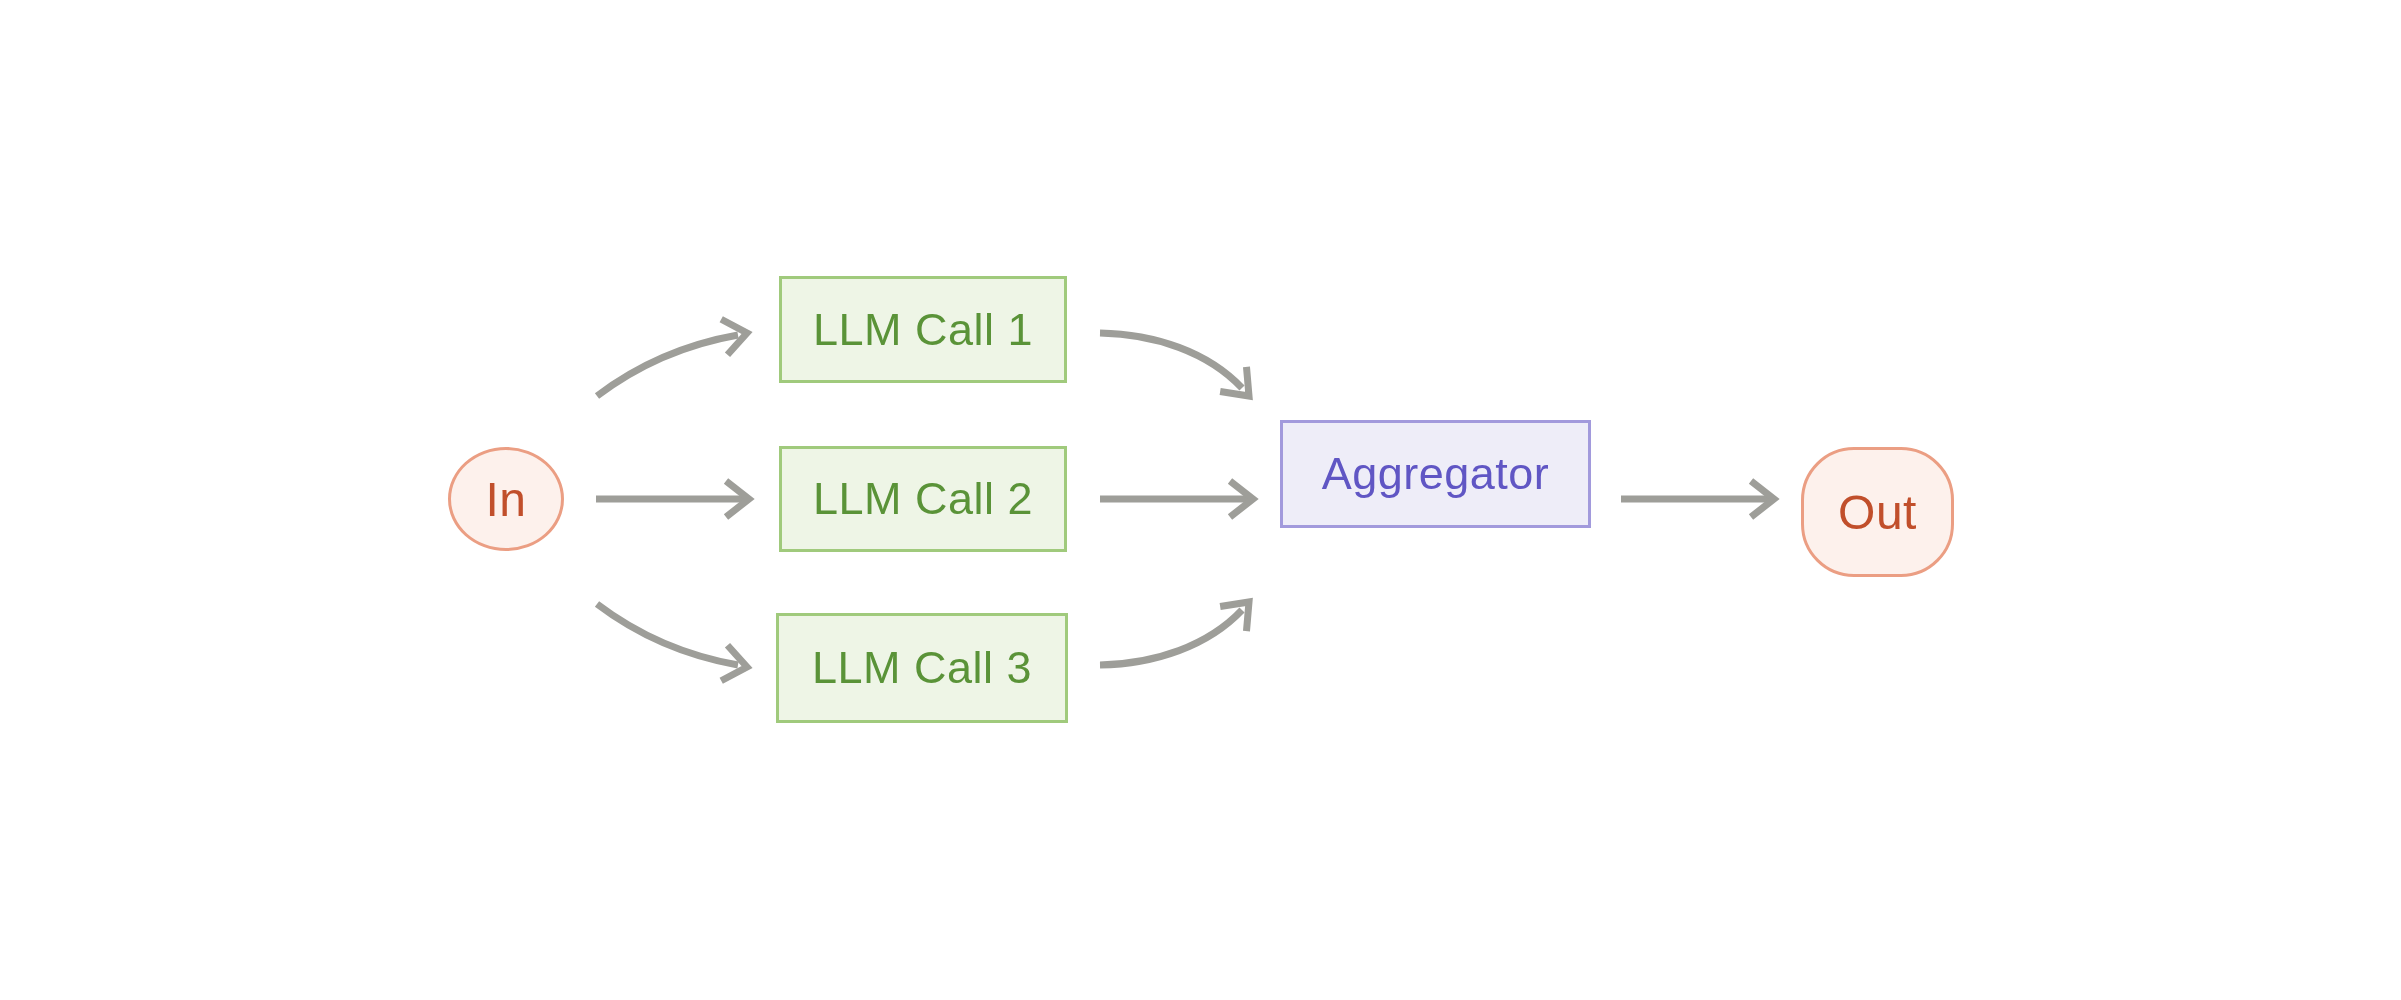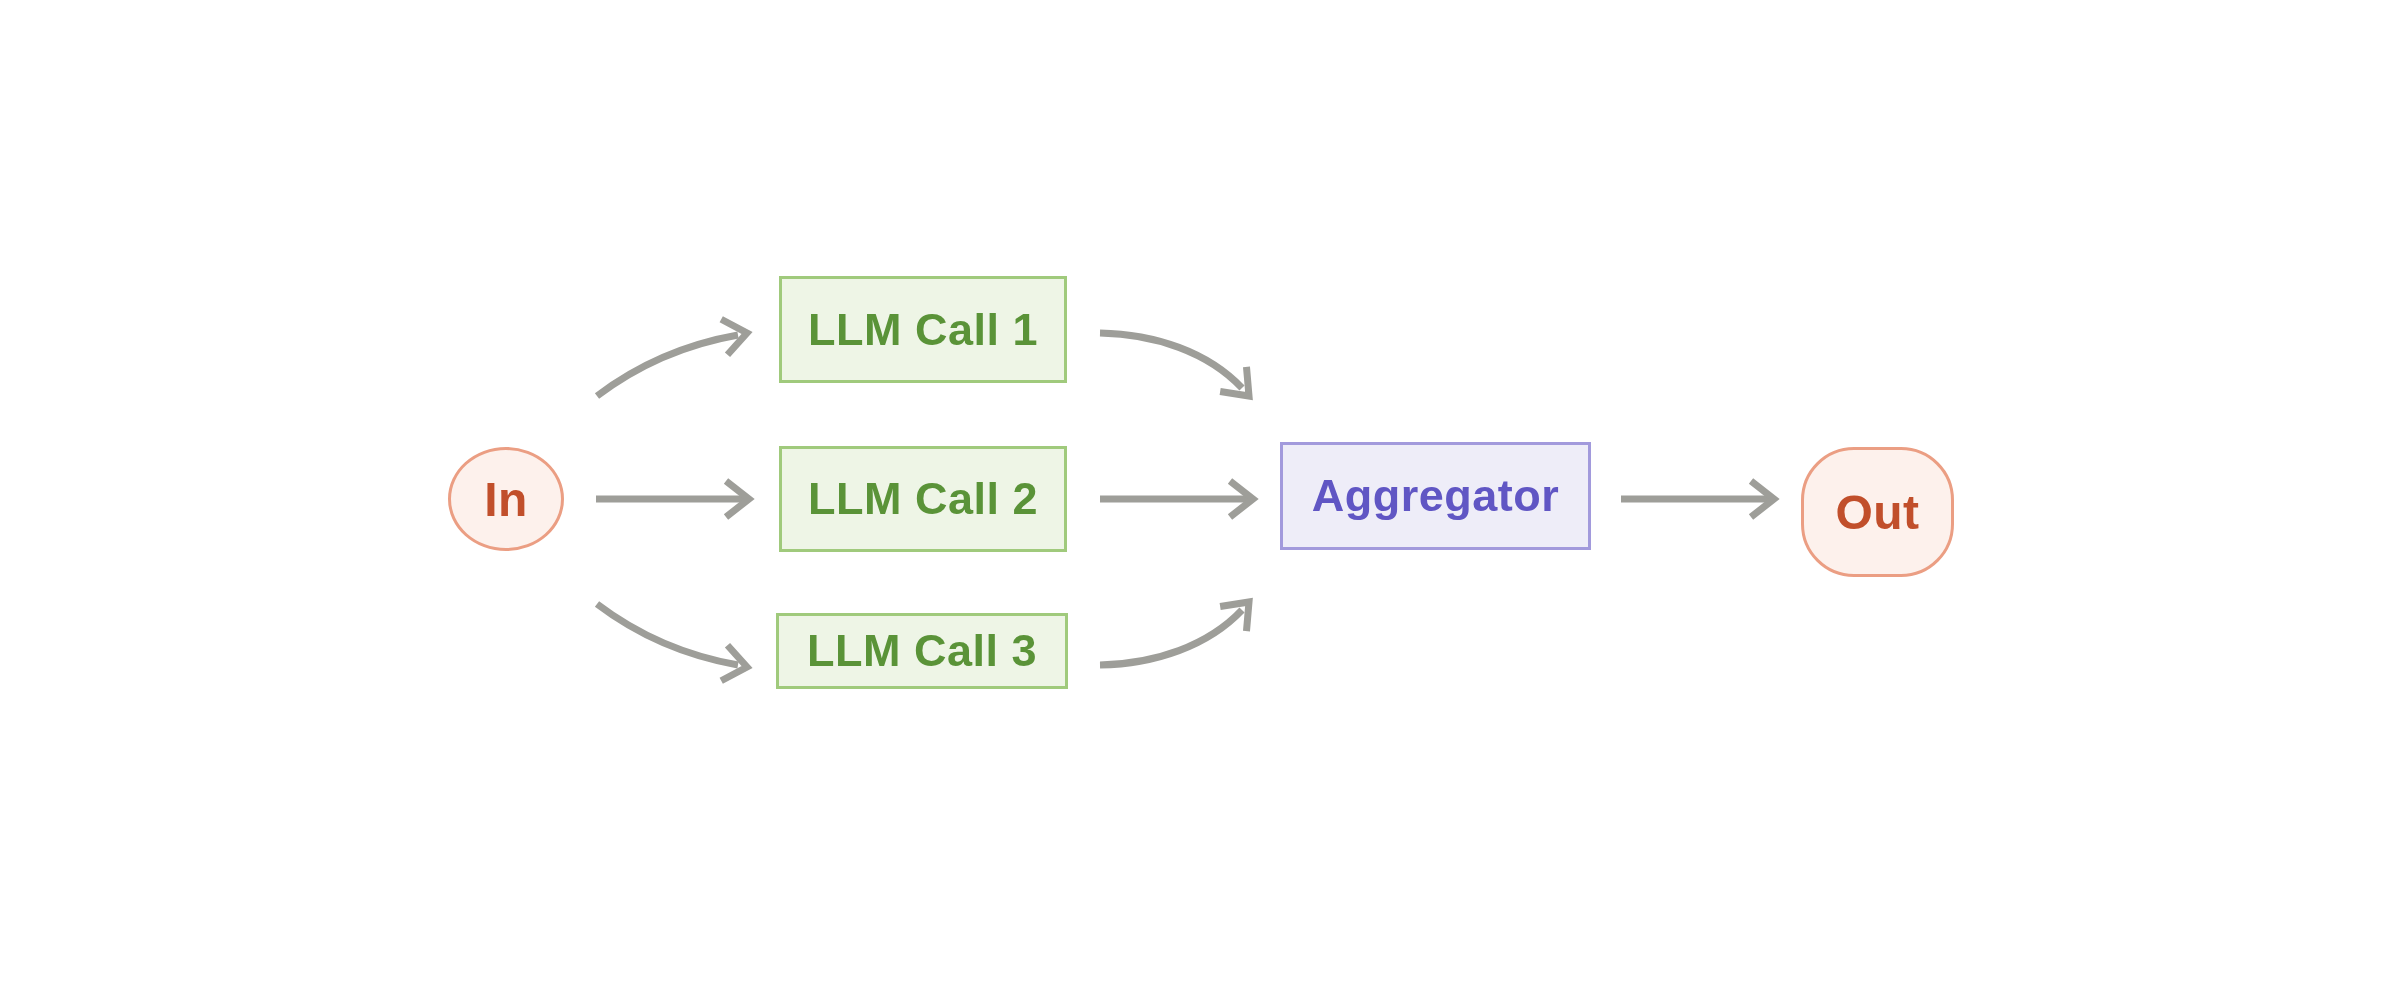--- a/index.html
+++ b/index.html
@@ -28,21 +28,21 @@
     stroke-width: 7;
     stroke-linecap: butt;
     stroke-linejoin: miter;
   }
   .node {
     position: absolute;
     box-sizing: border-box;
     display: flex;
     align-items: center;
     justify-content: center;
-    font-weight: bold;
+    font-weight: normal;
     text-align: center;
     letter-spacing: 0.5px;
     user-select: none;
   }
   .node-terminal {
     background: var(--terminal-fill, #fdf1ec);
     border: 3px solid var(--terminal-border, #eb9e83);
     color: var(--terminal-text, #c14f2b);
     font-size: 48px;
   }
@@ -109,25 +109,25 @@
   </div>
 
   <div class="node node-llm" style="left:779px; top:276px; width:288px; height:107px;">
     <span>LLM Call 1</span>
   </div>
 
   <div class="node node-llm" style="left:779px; top:446px; width:288px; height:106px;align-items:center;">
     <span>LLM Call 2</span>
   </div>
 
-  <div class="node node-llm" style="left:776px; top:613px; width:292px; height:76px;">
+  <div class="node node-llm" style="left:776px; top:613px; width:292px; height:110px;">
     <span>LLM Call 3</span>
   </div>
 
-  <div class="node node-agg" style="left:1280px; top:442px; width:311px; height:108px;">
+  <div class="node node-agg" style="left:1280px; top:420px; width:311px; height:108px;">
     <span>Aggregator</span>
   </div>
 
   <div class="node node-terminal node-out" style="left:1801px; top:447px; width:153px; height:130px;">
     <span>Out</span>
   </div>
 
 </div>
 
 </body></html>

